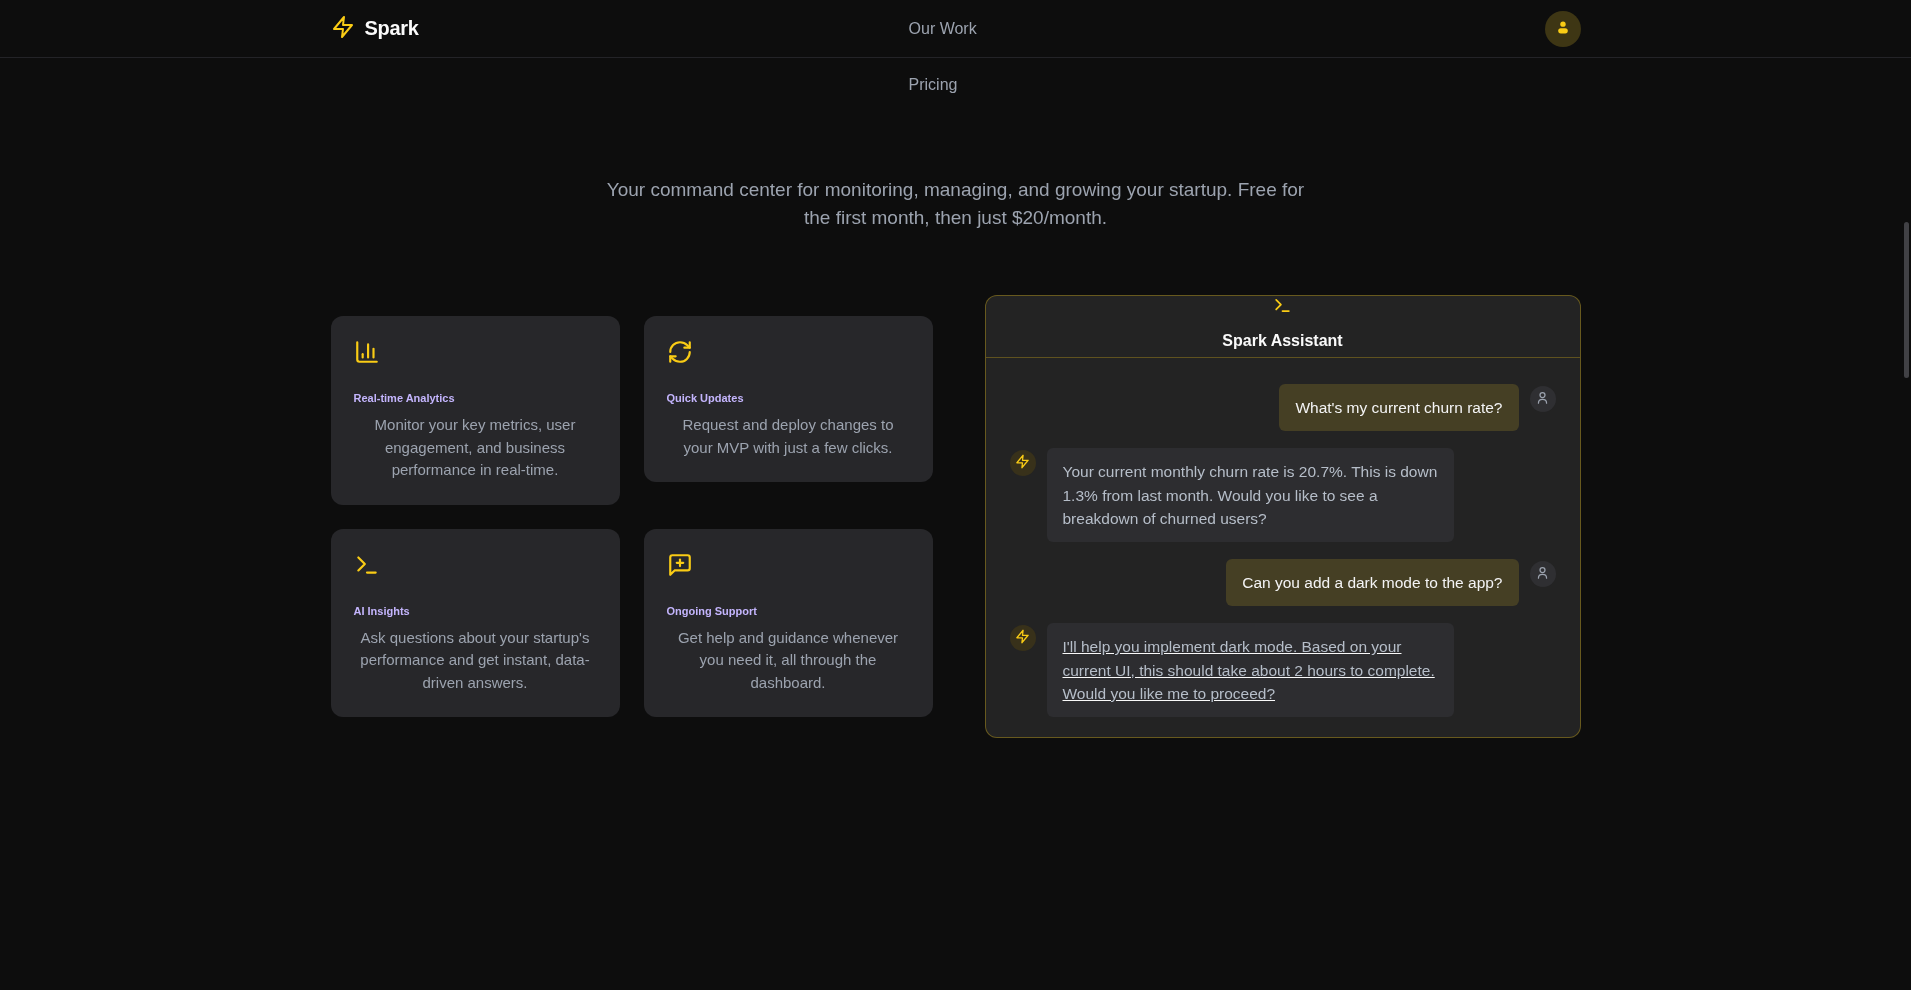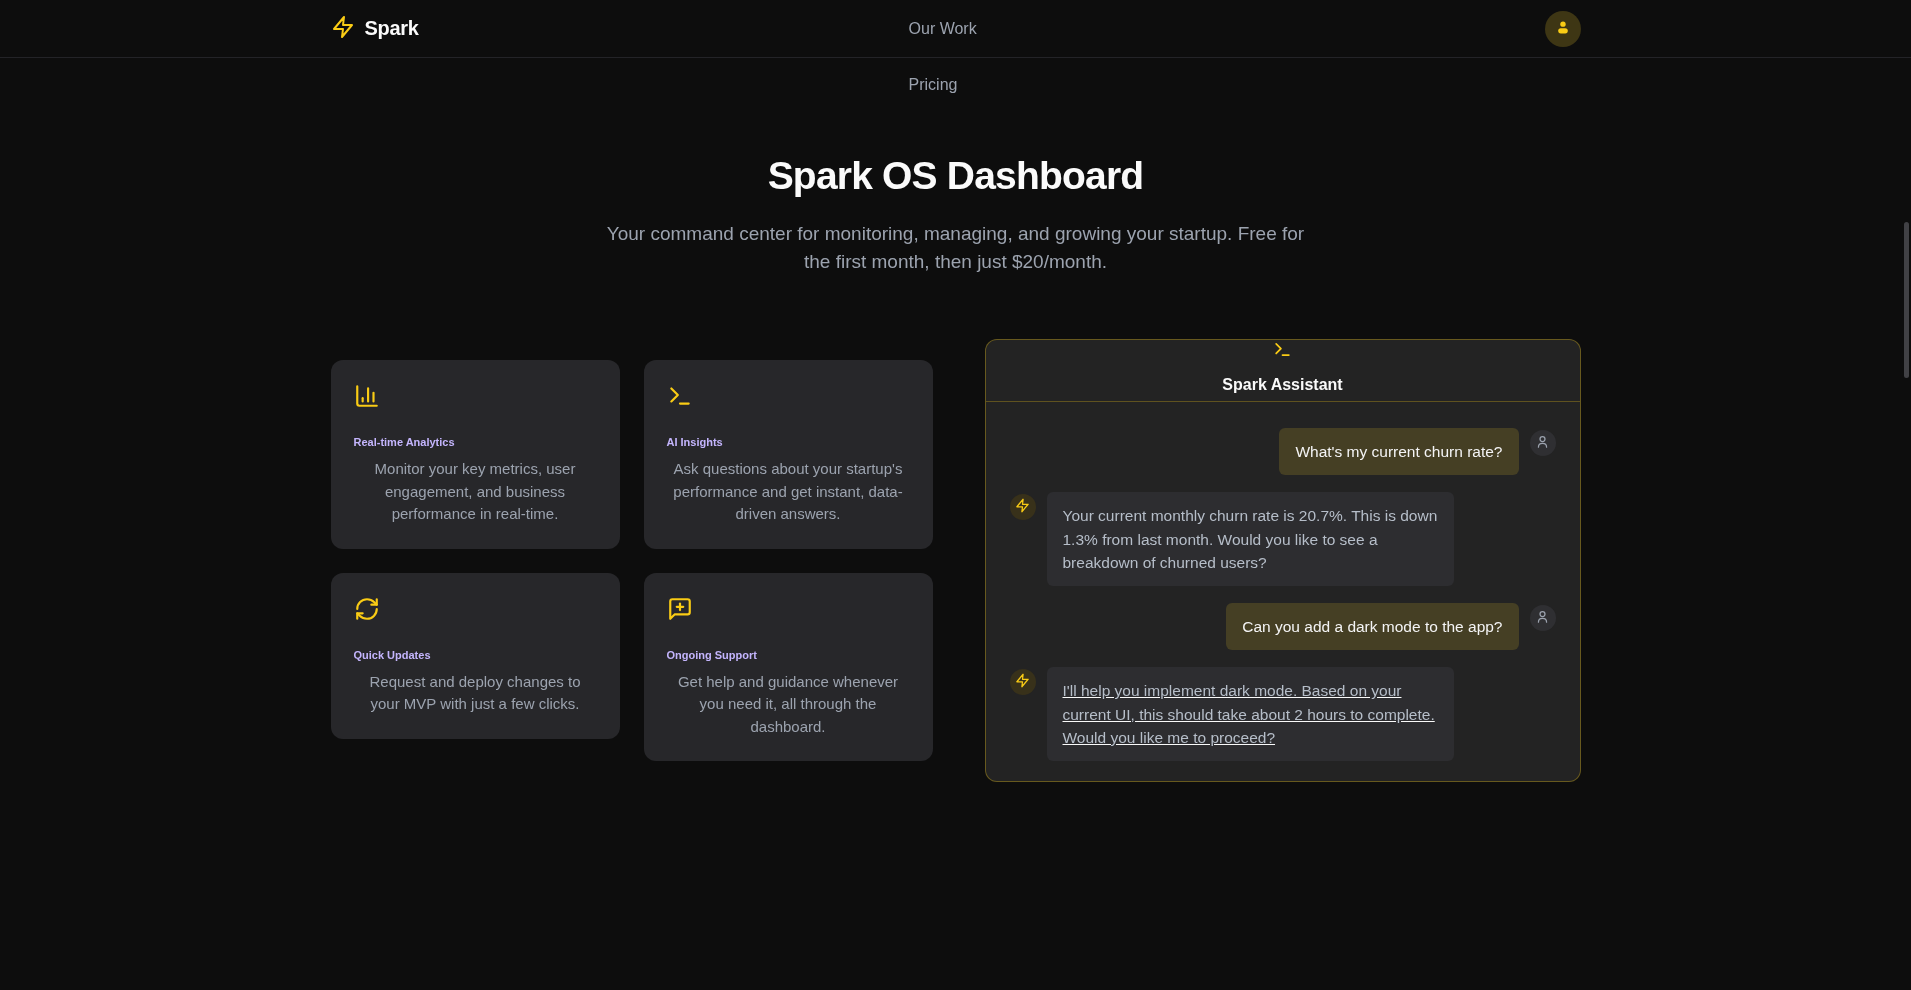--- a/index.html
+++ b/index.html
@@ -109,21 +109,20 @@
               <circle cx="12" cy="8.2" r="3.6"></circle>
               <rect x="5.6" y="13.6" width="12.8" height="7" rx="3.5"></rect>
             </svg>
         </span>
       </button>
     </div>
   </div>
 </header>
 
 <section class="hero">
-  <h1>Spark OS Dashboard</h1>
   <p class="hero-subtitle">Your command center for monitoring, managing, and growing your startup. Free for the first month, then just $20/month.</p>
 </section>
 
 <div class="main">
 
   <div class="features">
 
     <div class="card">
       <span class="card-icon">
         <svg viewBox="0 0 24 24" fill="none" stroke="#facc15" stroke-width="2" stroke-linecap="round" stroke-linejoin="round">
@@ -133,39 +132,39 @@
             <path d="M8 17v-3"></path>
           </svg>
       </span>
       <h3>Real-time Analytics</h3>
       <p>Monitor your key metrics, user engagement, and business performance in real-time.</p>
     </div>
 
     <div class="card">
       <span class="card-icon">
         <svg viewBox="0 0 24 24" fill="none" stroke="#facc15" stroke-width="2" stroke-linecap="round" stroke-linejoin="round">
-            <polyline points="4 17 10 11 4 5"></polyline>
-            <line x1="12" y1="19" x2="20" y2="19"></line>
-          </svg>
-      </span>
-      <h3>AI Insights</h3>
-      <p>Ask questions about your startup's performance and get instant, data-driven answers.</p>
-    </div>
-
-    <div class="card">
-      <span class="card-icon">
-        <svg viewBox="0 0 24 24" fill="none" stroke="#facc15" stroke-width="2" stroke-linecap="round" stroke-linejoin="round">
             <path d="M3 12a9 9 0 0 1 9-9 9.75 9.75 0 0 1 6.74 2.74L21 8"></path>
             <path d="M21 3v5h-5"></path>
             <path d="M21 12a9 9 0 0 1-9 9 9.75 9.75 0 0 1-6.74-2.74L3 16"></path>
             <path d="M3 21v-5h5"></path>
           </svg>
       </span>
       <h3>Quick Updates</h3>
       <p>Request and deploy changes to your MVP with just a few clicks.</p>
+    </div>
+
+    <div class="card">
+      <span class="card-icon">
+        <svg viewBox="0 0 24 24" fill="none" stroke="#facc15" stroke-width="2" stroke-linecap="round" stroke-linejoin="round">
+            <polyline points="4 17 10 11 4 5"></polyline>
+            <line x1="12" y1="19" x2="20" y2="19"></line>
+          </svg>
+      </span>
+      <h3>AI Insights</h3>
+      <p>Ask questions about your startup's performance and get instant, data-driven answers.</p>
     </div>
 
     <div class="card">
       <span class="card-icon">
         <svg viewBox="0 0 24 24" fill="none" stroke="#facc15" stroke-width="2" stroke-linecap="round" stroke-linejoin="round">
             <path d="M21 15a2 2 0 0 1-2 2H7l-4 4V5a2 2 0 0 1 2-2h14a2 2 0 0 1 2 2z"></path>
             <line x1="12" y1="7" x2="12" y2="13"></line>
             <line x1="9" y1="10" x2="15" y2="10"></line>
           </svg>
       </span>

